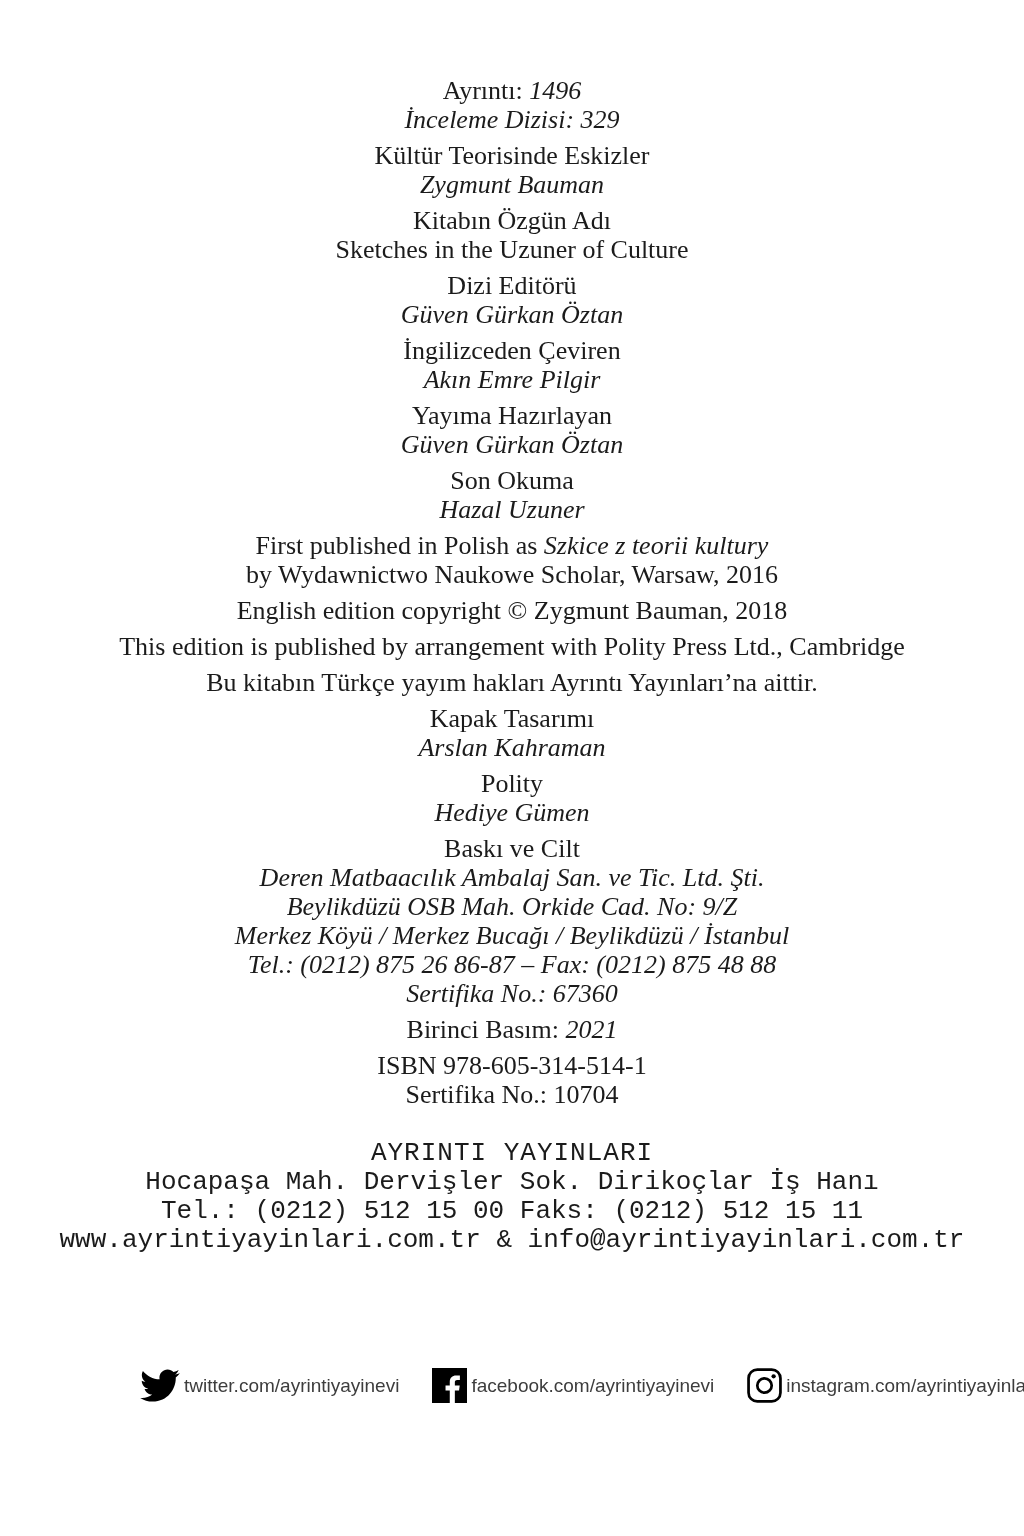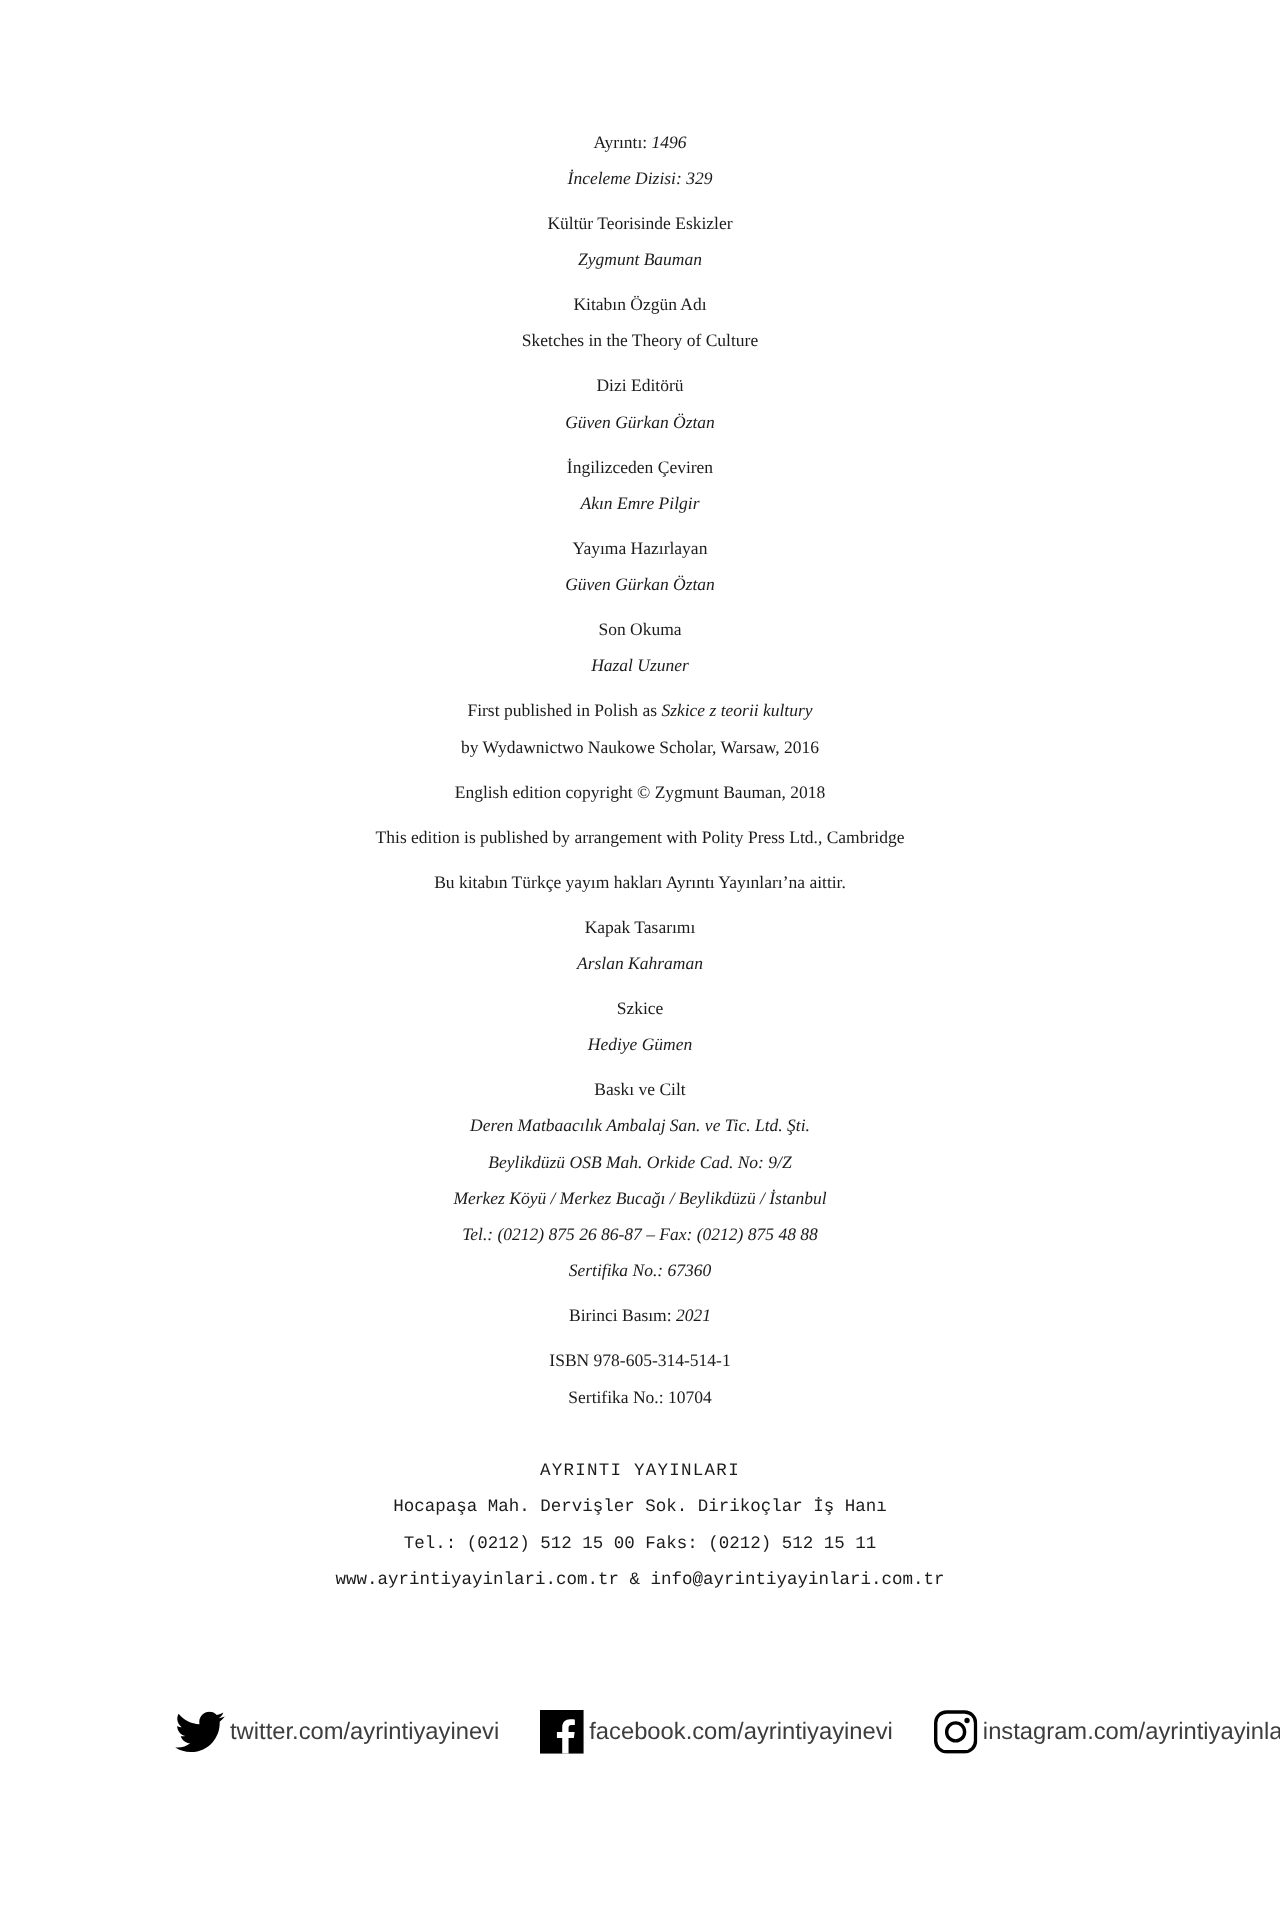--- a/index.html
+++ b/index.html
@@ -11,23 +11,23 @@
     position: relative;
     width: 1024px;
     height: 1536px;
     margin: 0 auto;
     background: #ffffff;
     font-family: "Liberation Serif", "DejaVu Serif", serif;
     color: #1b1b1b;
     overflow: hidden;
   }
   .content {
-    padding-top: 100px;
+    padding-top: 76px;
     text-align: center;
-    font-size: 14px;
+    font-size: 26px;
     line-height: 29px;
   }
   .block {
     margin: 0 0 7px 0;
   }
   .line {
     margin: 0;
   }
   .it {
     font-style: italic;
@@ -76,21 +76,21 @@
       <p class="line it">İnceleme Dizisi: 329</p>
     </div>
 
     <div class="block">
       <p class="line">Kültür Teorisinde Eskizler</p>
       <p class="line it">Zygmunt Bauman</p>
     </div>
 
     <div class="block">
       <p class="line">Kitabın Özgün Adı</p>
-      <p class="line">Sketches in the Theory of Culture</p>
+      <p class="line">Sketches in the Uzuner of Culture</p>
     </div>
 
     <div class="block">
       <p class="line">Dizi Editörü</p>
       <p class="line it">Güven Gürkan Öztan</p>
     </div>
 
     <div class="block">
       <p class="line">İngilizceden Çeviren</p>
       <p class="line it">Akın Emre Pilgir</p>
@@ -122,21 +122,21 @@
     <div class="block">
       <p class="line">Bu kitabın Türkçe yayım hakları Ayrıntı Yayınları’na aittir.</p>
     </div>
 
     <div class="block">
       <p class="line">Kapak Tasarımı</p>
       <p class="line it">Arslan Kahraman</p>
     </div>
 
     <div class="block">
-      <p class="line">Szkice</p>
+      <p class="line">Polity</p>
       <p class="line it">Hediye Gümen</p>
     </div>
 
     <div class="block">
       <p class="line">Baskı ve Cilt</p>
       <p class="line it">Deren Matbaacılık Ambalaj San. ve Tic. Ltd. Şti.</p>
       <p class="line it">Beylikdüzü OSB Mah. Orkide Cad. No: 9/Z</p>
       <p class="line it">Merkez Köyü / Merkez Bucağı / Beylikdüzü / İstanbul</p>
       <p class="line it">Tel.: (0212) 875 26 86-87 – Fax: (0212) 875 48 88</p>
       <p class="line it">Sertifika No.: 67360</p>

